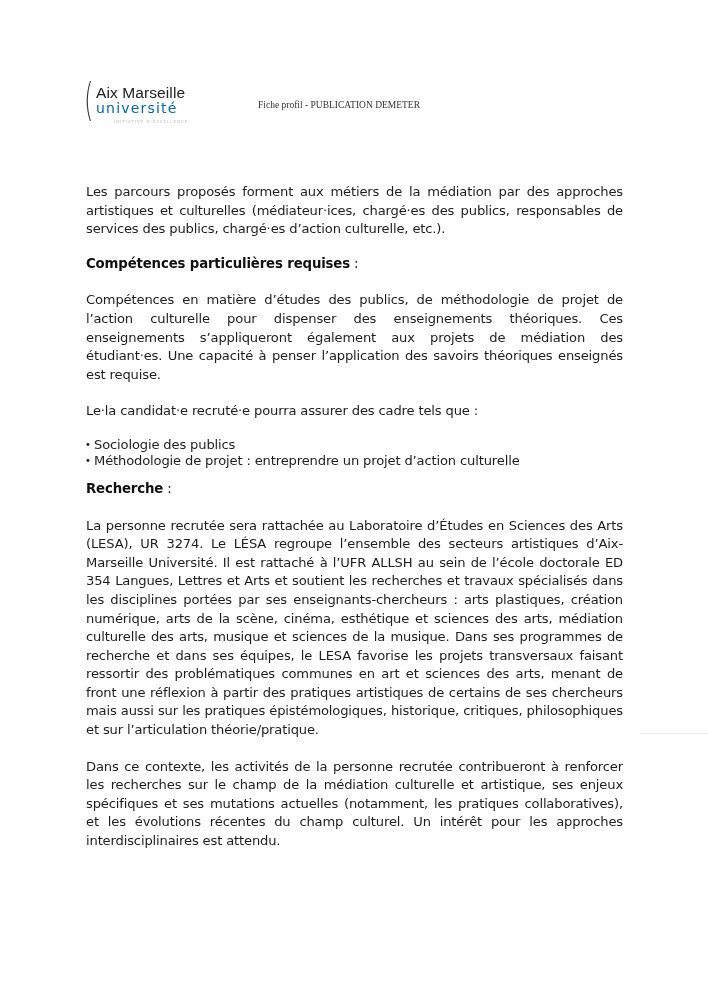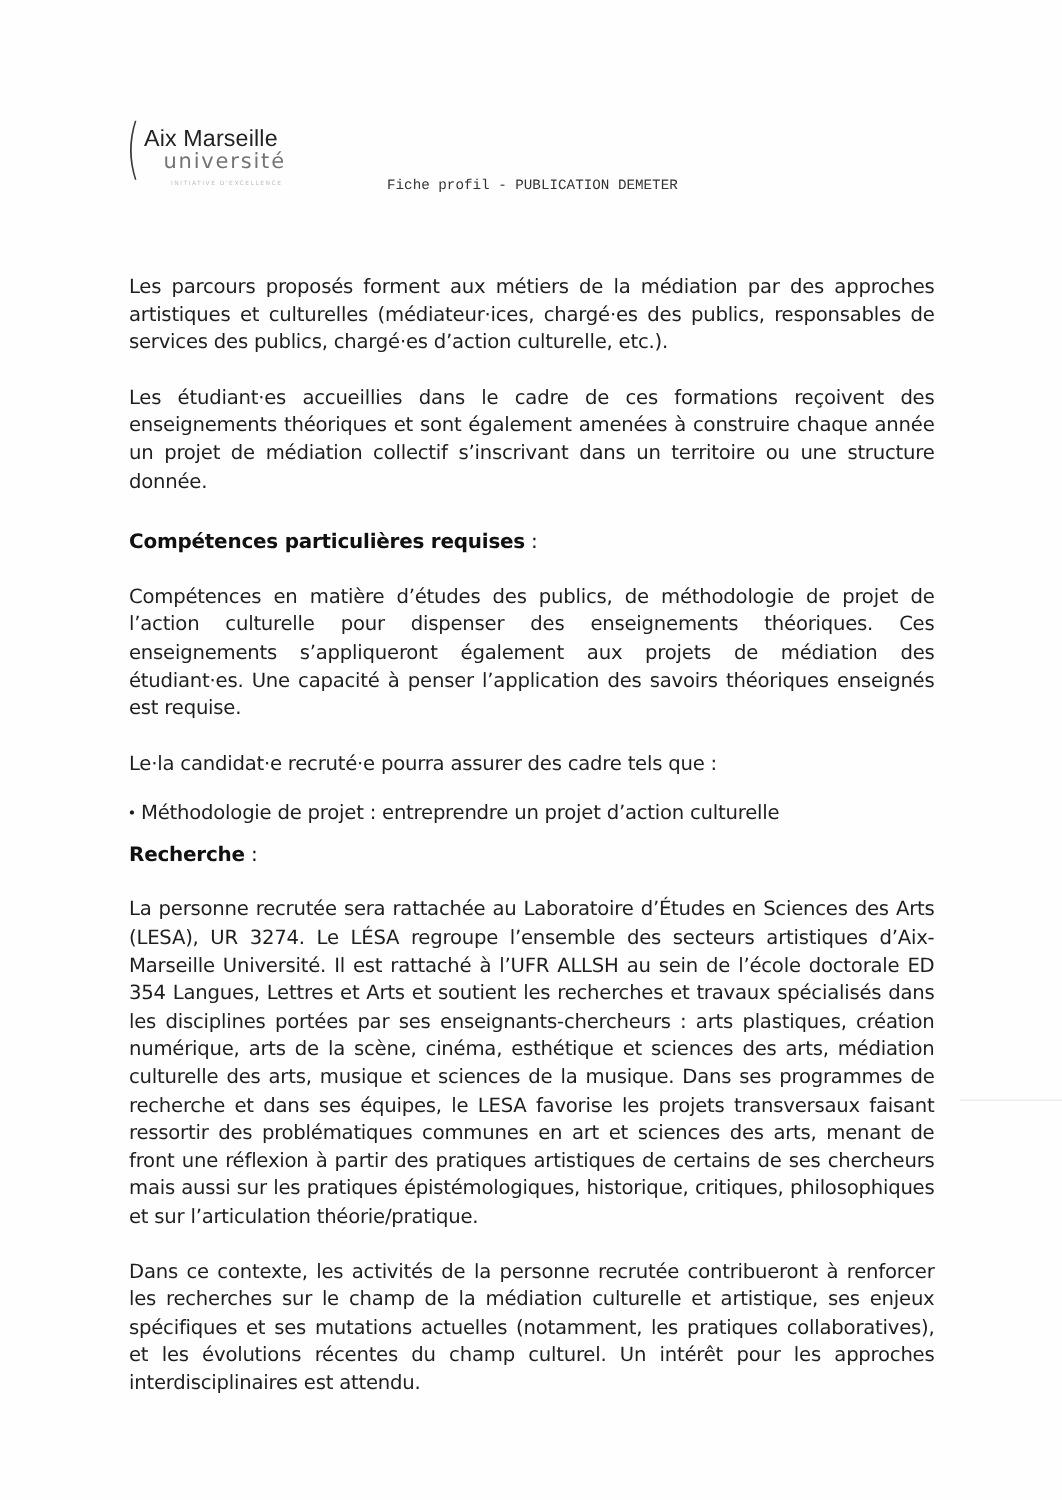--- a/index.html
+++ b/index.html
@@ -46,43 +46,43 @@
       left: 12px;
       top: 2px;
       font-family: Liberation Sans, sans-serif;
       font-size: 15.5px;
       color: #222;
       letter-spacing: 0.1px;
       white-space: nowrap;
     }
     .logo-sub {
       position: absolute;
-      left: 25px;
+      left: 12px;
       top: 18px;
       font-family: "DejaVu Sans", sans-serif;
       font-size: 14px;
-      color: #737373;
+      color: #0369a1;
       letter-spacing: 1.2px;
       white-space: nowrap;
     }
     .logo-tag {
       position: absolute;
       left: 30px;
       top: 37px;
       font-family: "DejaVu Sans", sans-serif;
       font-size: 4px;
       color: #bdbdbd;
       letter-spacing: 1px;
       white-space: nowrap;
     }
     .header-title {
       position: absolute;
       left: 258px;
-      top: 118px;
-      font-family: Liberation Mono, monospace;
+      top: 100px;
+      font-family: Liberation Serif, serif;
       font-size: 9.5px;
       color: #333;
       white-space: nowrap;
     }
     
     .content {
       position: absolute;
       left: 86px;
       top: 165px;
       width: 537px;
@@ -139,30 +139,30 @@
     <span class="logo-paren">(</span>
     <span class="logo-main">Aix  Marseille</span>
     <span class="logo-sub">université</span>
     <span class="logo-tag">INITIATIVE D'EXCELLENCE</span>
   </div>
 
   <div class="header-title">Fiche profil - PUBLICATION DEMETER</div>
 
   <div class="content">
     <p>Les parcours proposés forment aux métiers de la médiation par des approches artistiques et culturelles (médiateur·ices, chargé·es des publics, responsables de services des publics, chargé·es d’action culturelle, etc.).</p>
-    <p style="margin-bottom:22px;">Les étudiant·es accueillies dans le cadre de ces formations reçoivent des enseignements théoriques et sont également amenées à construire chaque année un projet de médiation collectif s’inscrivant dans un territoire ou une structure donnée.</p>
 
     <h2>
       <span>Compétences particulières requises</span><span class="colon"> :</span>
     </h2>
 
     <p>Compétences en matière d’études des publics, de méthodologie de projet de l’action culturelle pour dispenser des enseignements théoriques. Ces enseignements s’appliqueront également aux projets de médiation des étudiant·es. Une capacité à penser l’application des savoirs théoriques enseignés est requise.</p>
     <p>Le·la candidat·e recruté·e pourra assurer des cadre tels que :</p>
 
     <ul style="margin-bottom:10px;">
+      <li>Sociologie des publics</li>
       <li>Méthodologie de projet : entreprendre un projet d’action culturelle</li>
     </ul>
 
     <h2>
       <span>Recherche</span><span class="colon"> :</span>
     </h2>
 
     <p>La personne recrutée sera rattachée au Laboratoire d’Études en Sciences des Arts (LESA), UR 3274. Le LÉSA regroupe l’ensemble des secteurs artistiques d’Aix-Marseille Université. Il est rattaché à l’UFR ALLSH au sein de l’école doctorale ED 354 Langues, Lettres et Arts et soutient les recherches et travaux spécialisés dans les disciplines portées par ses enseignants-chercheurs : arts plastiques, création numérique, arts de la scène, cinéma, esthétique et sciences des arts, médiation culturelle des arts, musique et sciences de la musique. Dans ses programmes de recherche et dans ses équipes, le LESA favorise les projets transversaux faisant ressortir des problématiques communes en art et sciences des arts, menant de front une réflexion à partir des pratiques artistiques de certains de ses chercheurs mais aussi sur les pratiques épistémologiques, historique, critiques, philosophiques et sur l’articulation théorie/pratique.</p>
     <p>Dans ce contexte, les activités de la personne recrutée contribueront à renforcer les recherches sur le champ de la médiation culturelle et artistique, ses enjeux spécifiques et ses mutations actuelles (notamment, les pratiques collaboratives), et les évolutions récentes du champ culturel. Un intérêt pour les approches interdisciplinaires est attendu.</p>
   </div>

